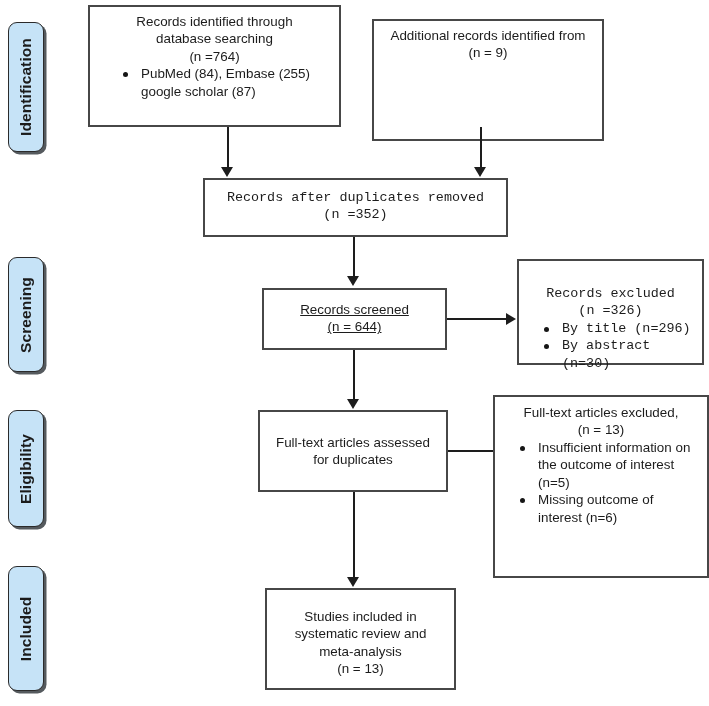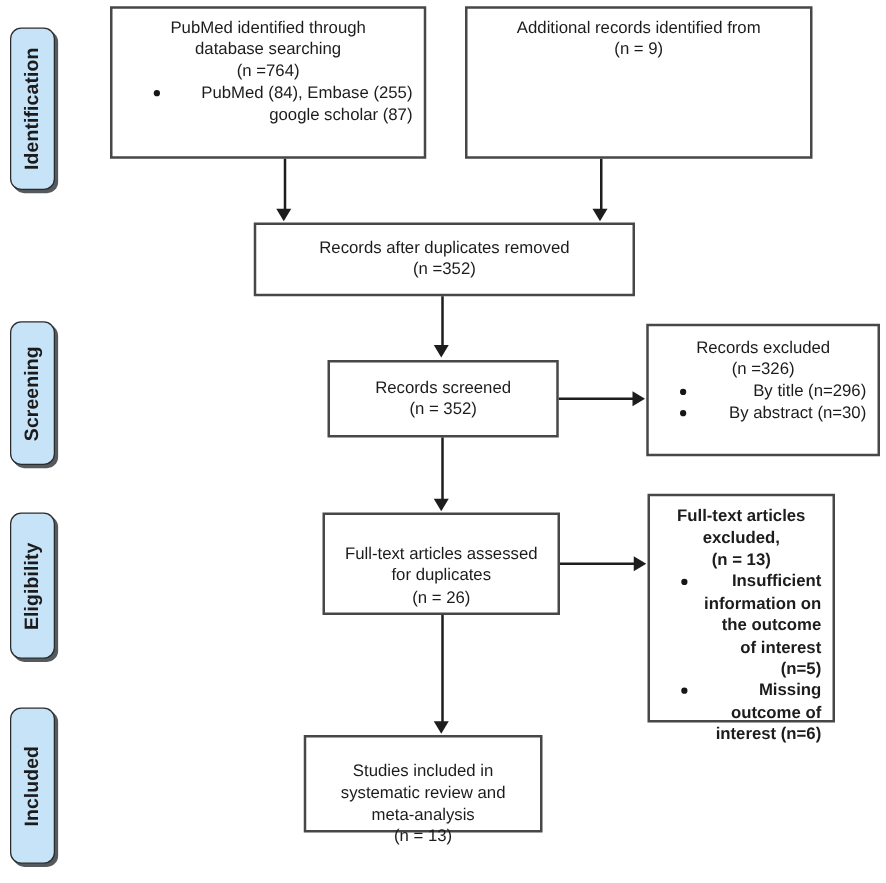--- a/index.html
+++ b/index.html
@@ -55,21 +55,21 @@
     padding: 6px 7px 4px 7px;
   }
   .ctr { text-align: center; }
   .box-line { display: block; }
 
   
   ul.box-list {
     margin: 0;
     padding: 0 2px 0 26px;
     list-style: none;
-    text-align: right;
+    text-align: left;
   }
   ul.box-list > li {
     position: relative;
     margin: 0 0 0 0;
     padding: 0 0 0 18px;
     line-height: 1.30;
   }
   ul.box-list > li::before {
     content: "";
     position: absolute;
@@ -127,68 +127,68 @@
     <span class="stage-label">Eligibility</span>
   </div>
 
   <div class="stage-tab" style="top:566px; height:125px;">
     <span class="stage-label">Included</span>
   </div>
 
   <div class="flow-box" style="left:88px; top:5px; width:253px; height:122px;">
     <div class="box-inner">
       <div class="ctr">
-        <span class="box-line">PubMed identified through</span>
+        <span class="box-line">Records identified through</span>
         <span class="box-line">database searching</span>
         <span class="box-line">(n =764)</span>
       </div>
       <ul class="box-list">
         <li>
           <span class="box-line">PubMed (84), Embase (255)</span>
           <span class="box-line">google scholar (87)</span>
         </li>
       </ul>
     </div>
   </div>
 
-  <div class="flow-box" style="left:372px; top:5px; width:278px; height:122px;">
+  <div class="flow-box" style="left:372px; top:19px; width:232px; height:122px;">
     <div class="box-inner ctr">
       <span class="box-line">Additional records identified from</span>
       <span class="box-line">(n = 9)</span>
     </div>
   </div>
 
   <div class="vline" style="left:227px; top:127px; height:42px;"></div>
   <div class="arrow-down" style="left:221px; top:167px;"></div>
 
   <div class="vline" style="left:480px; top:127px; height:42px;"></div>
   <div class="arrow-down" style="left:474px; top:167px;"></div>
 
-  <div class="flow-box" style="left:203px; top:178px; width:305px; height:59px;">
+  <div class="flow-box" style="left:203px; top:178px; width:305px; height:59px;font-family:Liberation Mono, monospace;">
     <div class="box-inner ctr" style="padding-top:9px;">
       <span class="box-line">Records after duplicates removed</span>
       <span class="box-line">(n =352)</span>
     </div>
   </div>
 
   <div class="vline" style="left:353px; top:237px; height:40px;"></div>
   <div class="arrow-down" style="left:347px; top:276px;"></div>
 
-  <div class="flow-box" style="left:262px; top:288px; width:185px; height:62px;">
+  <div class="flow-box" style="left:262px; top:288px; width:185px; height:62px;text-decoration:underline;">
     <div class="box-inner ctr" style="padding-top:11px;">
       <span class="box-line">Records screened</span>
-      <span class="box-line">(n = 352)</span>
+      <span class="box-line">(n = 644)</span>
     </div>
   </div>
 
   <div class="hline" style="left:447px; top:318px; width:60px;"></div>
   <div class="arrow-right" style="left:506px; top:313px;"></div>
 
   <div class="flow-box" style="left:517px; top:259px; width:187px; height:106px;">
-    <div class="box-inner" style="padding-top:8px;">
+    <div class="box-inner" style="padding-top:24px;font-family:Liberation Mono, monospace;">
       <div class="ctr">
         <span class="box-line">Records excluded</span>
         <span class="box-line">(n =326)</span>
       </div>
       <ul class="box-list tight">
         <li>
           <span>By title (n=296)</span>
         </li>
         <li>
           <span>By abstract (n=30)</span>
@@ -197,48 +197,47 @@
     </div>
   </div>
 
   <div class="vline" style="left:353px; top:350px; height:50px;"></div>
   <div class="arrow-down" style="left:347px; top:399px;"></div>
 
   <div class="flow-box" style="left:258px; top:410px; width:190px; height:82px;">
     <div class="box-inner ctr" style="padding-top:22px;">
       <span class="box-line">Full-text articles assessed</span>
       <span class="box-line">for duplicates</span>
-      <span class="box-line">(n = 26)</span>
     </div>
   </div>
 
   <div class="hline" style="left:448px; top:450px; width:60px;"></div>
   <div class="arrow-right" style="left:507px; top:445px;"></div>
 
-  <div class="flow-box" style="left:518px; top:395px; width:150px; height:183px;font-weight:bold;">
+  <div class="flow-box" style="left:493px; top:395px; width:216px; height:183px;">
     <div class="box-inner" style="padding-top:7px;">
       <div class="ctr">
         <span class="box-line">Full-text articles excluded,</span>
         <span class="box-line">(n = 13)</span>
       </div>
       <ul class="box-list tight">
         <li>
           <span>Insufficient information on the outcome of interest (n=5)</span>
         </li>
         <li>
           <span>Missing outcome of interest (n=6)</span>
         </li>
       </ul>
     </div>
   </div>
 
   <div class="vline" style="left:353px; top:492px; height:86px;"></div>
   <div class="arrow-down" style="left:347px; top:577px;"></div>
 
-  <div class="flow-box" style="left:243px; top:588px; width:191px; height:78px;">
+  <div class="flow-box" style="left:265px; top:588px; width:191px; height:102px;">
     <div class="box-inner ctr" style="padding-top:18px;">
       <span class="box-line">Studies included in</span>
       <span class="box-line">systematic review and</span>
       <span class="box-line">meta-analysis</span>
       <span class="box-line">(n = 13)</span>
     </div>
   </div>
 
 </div>
 

